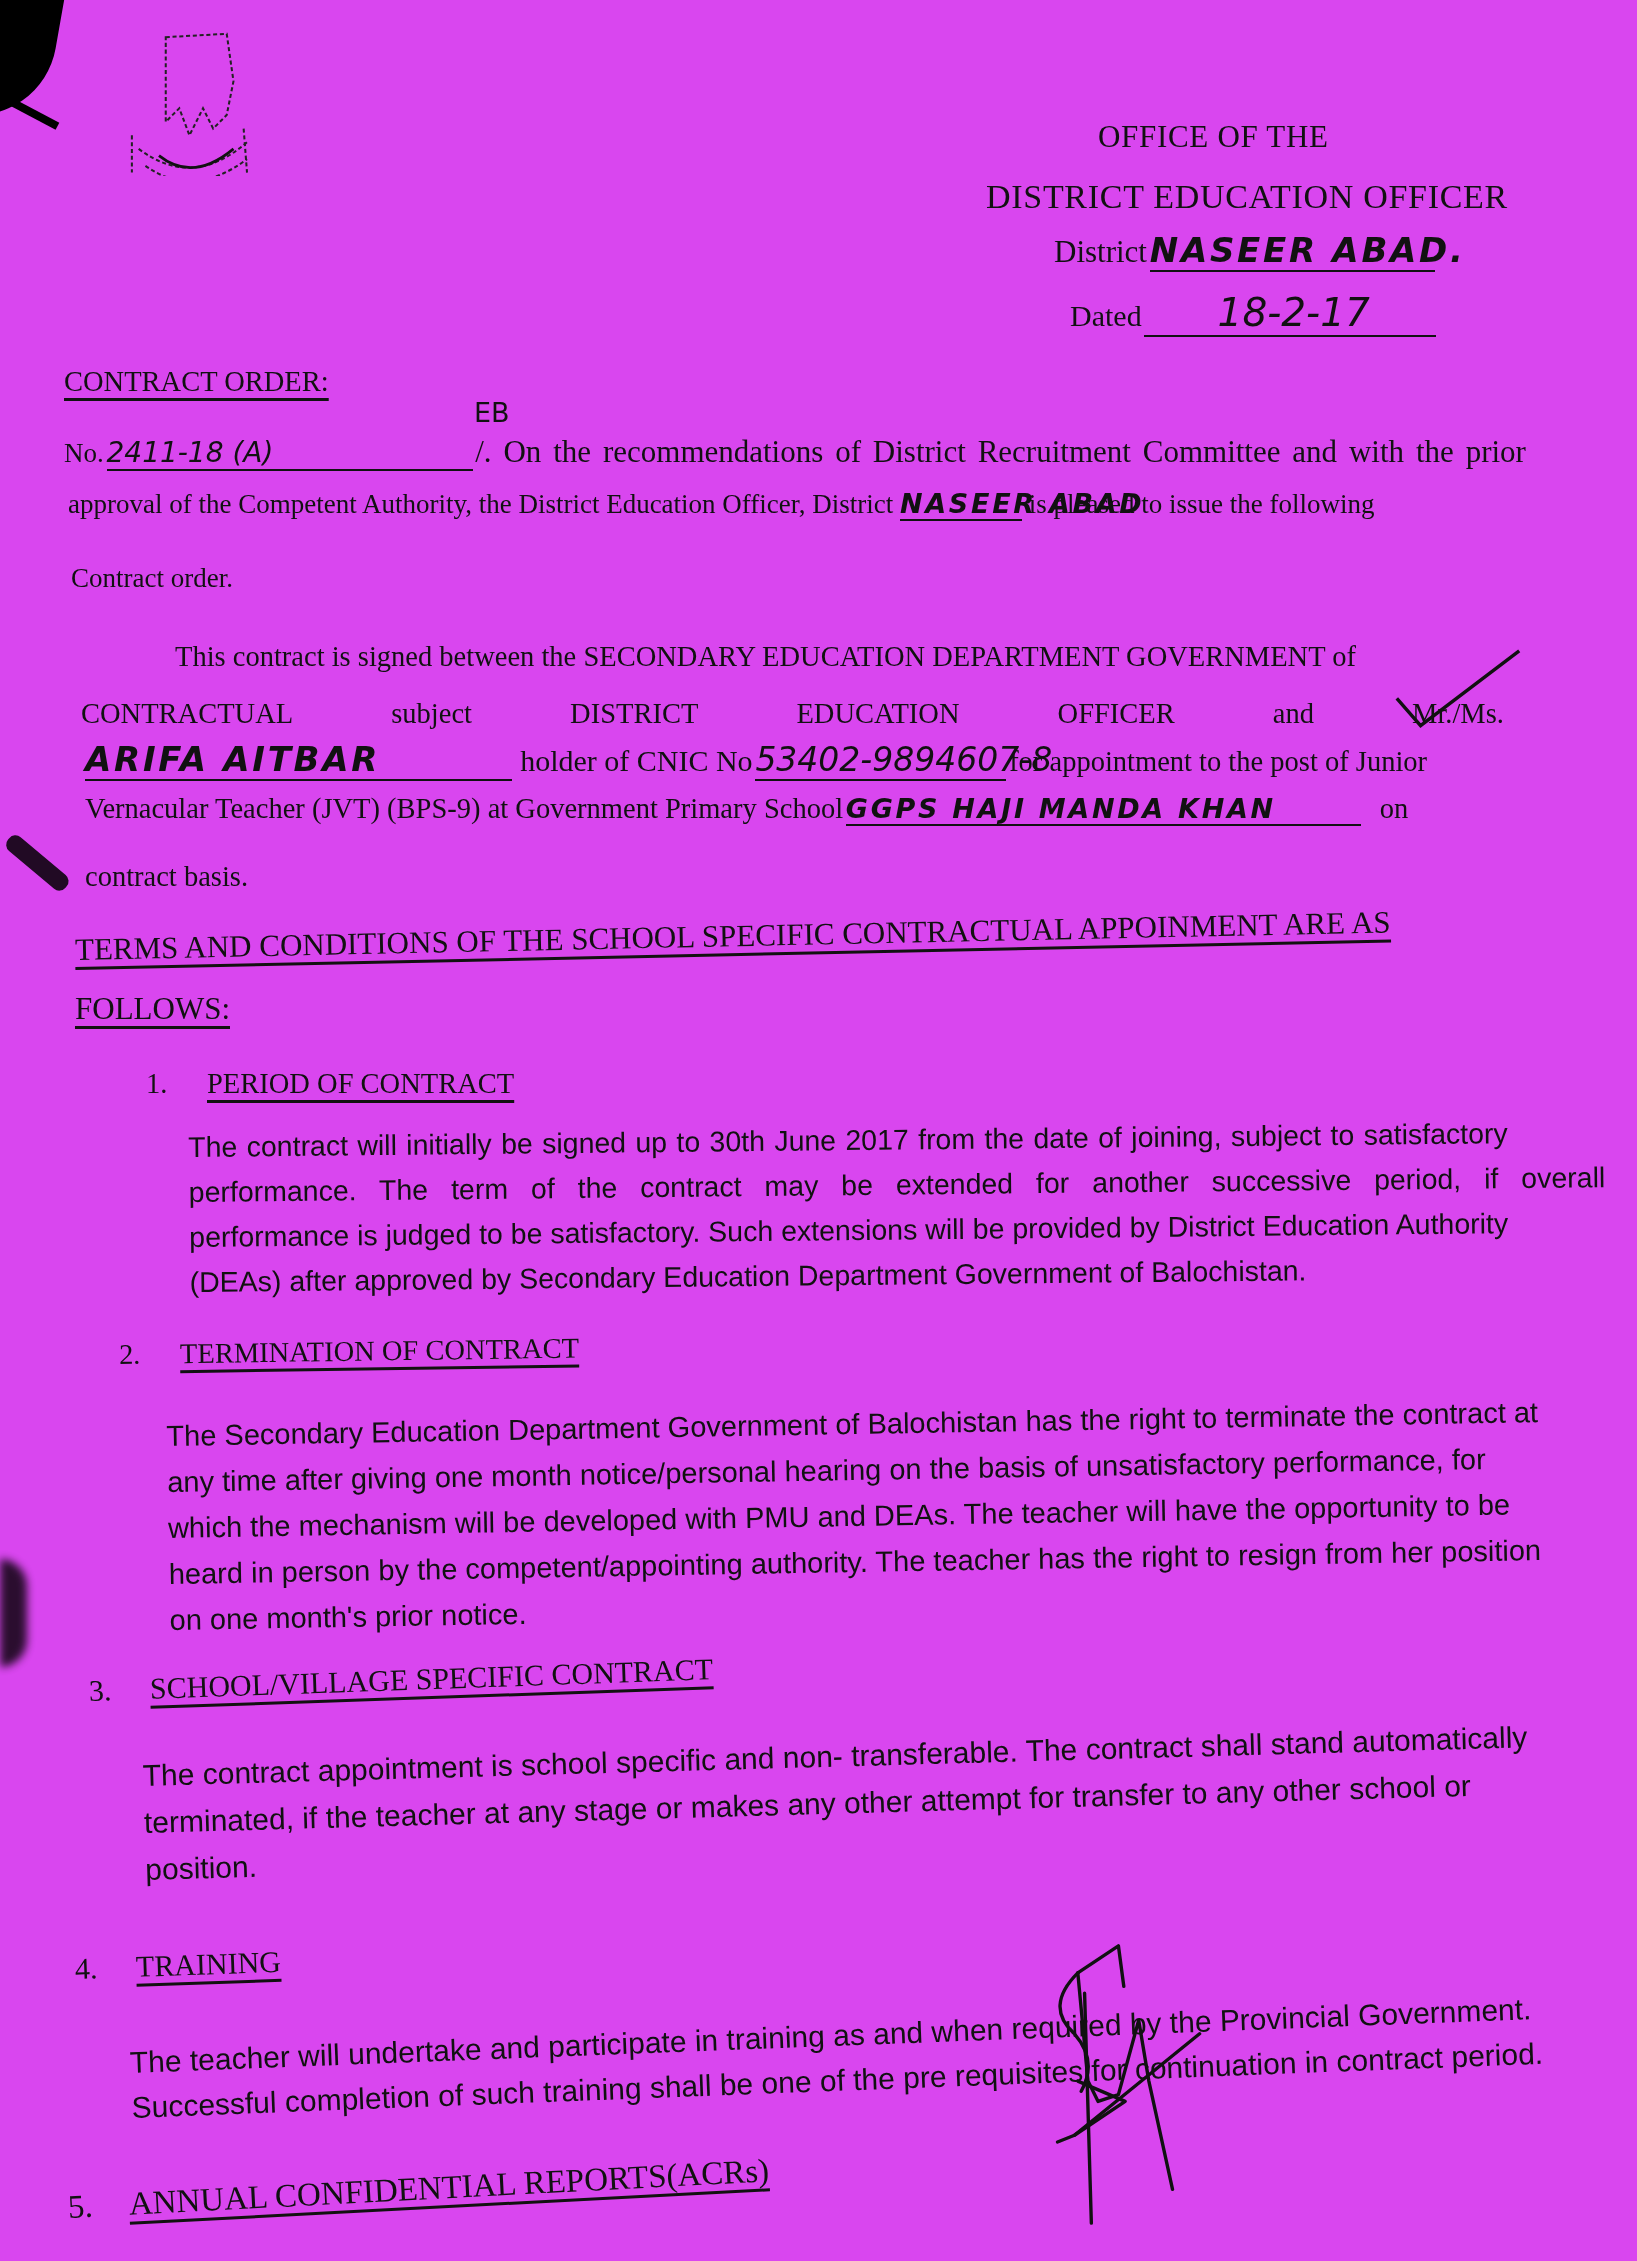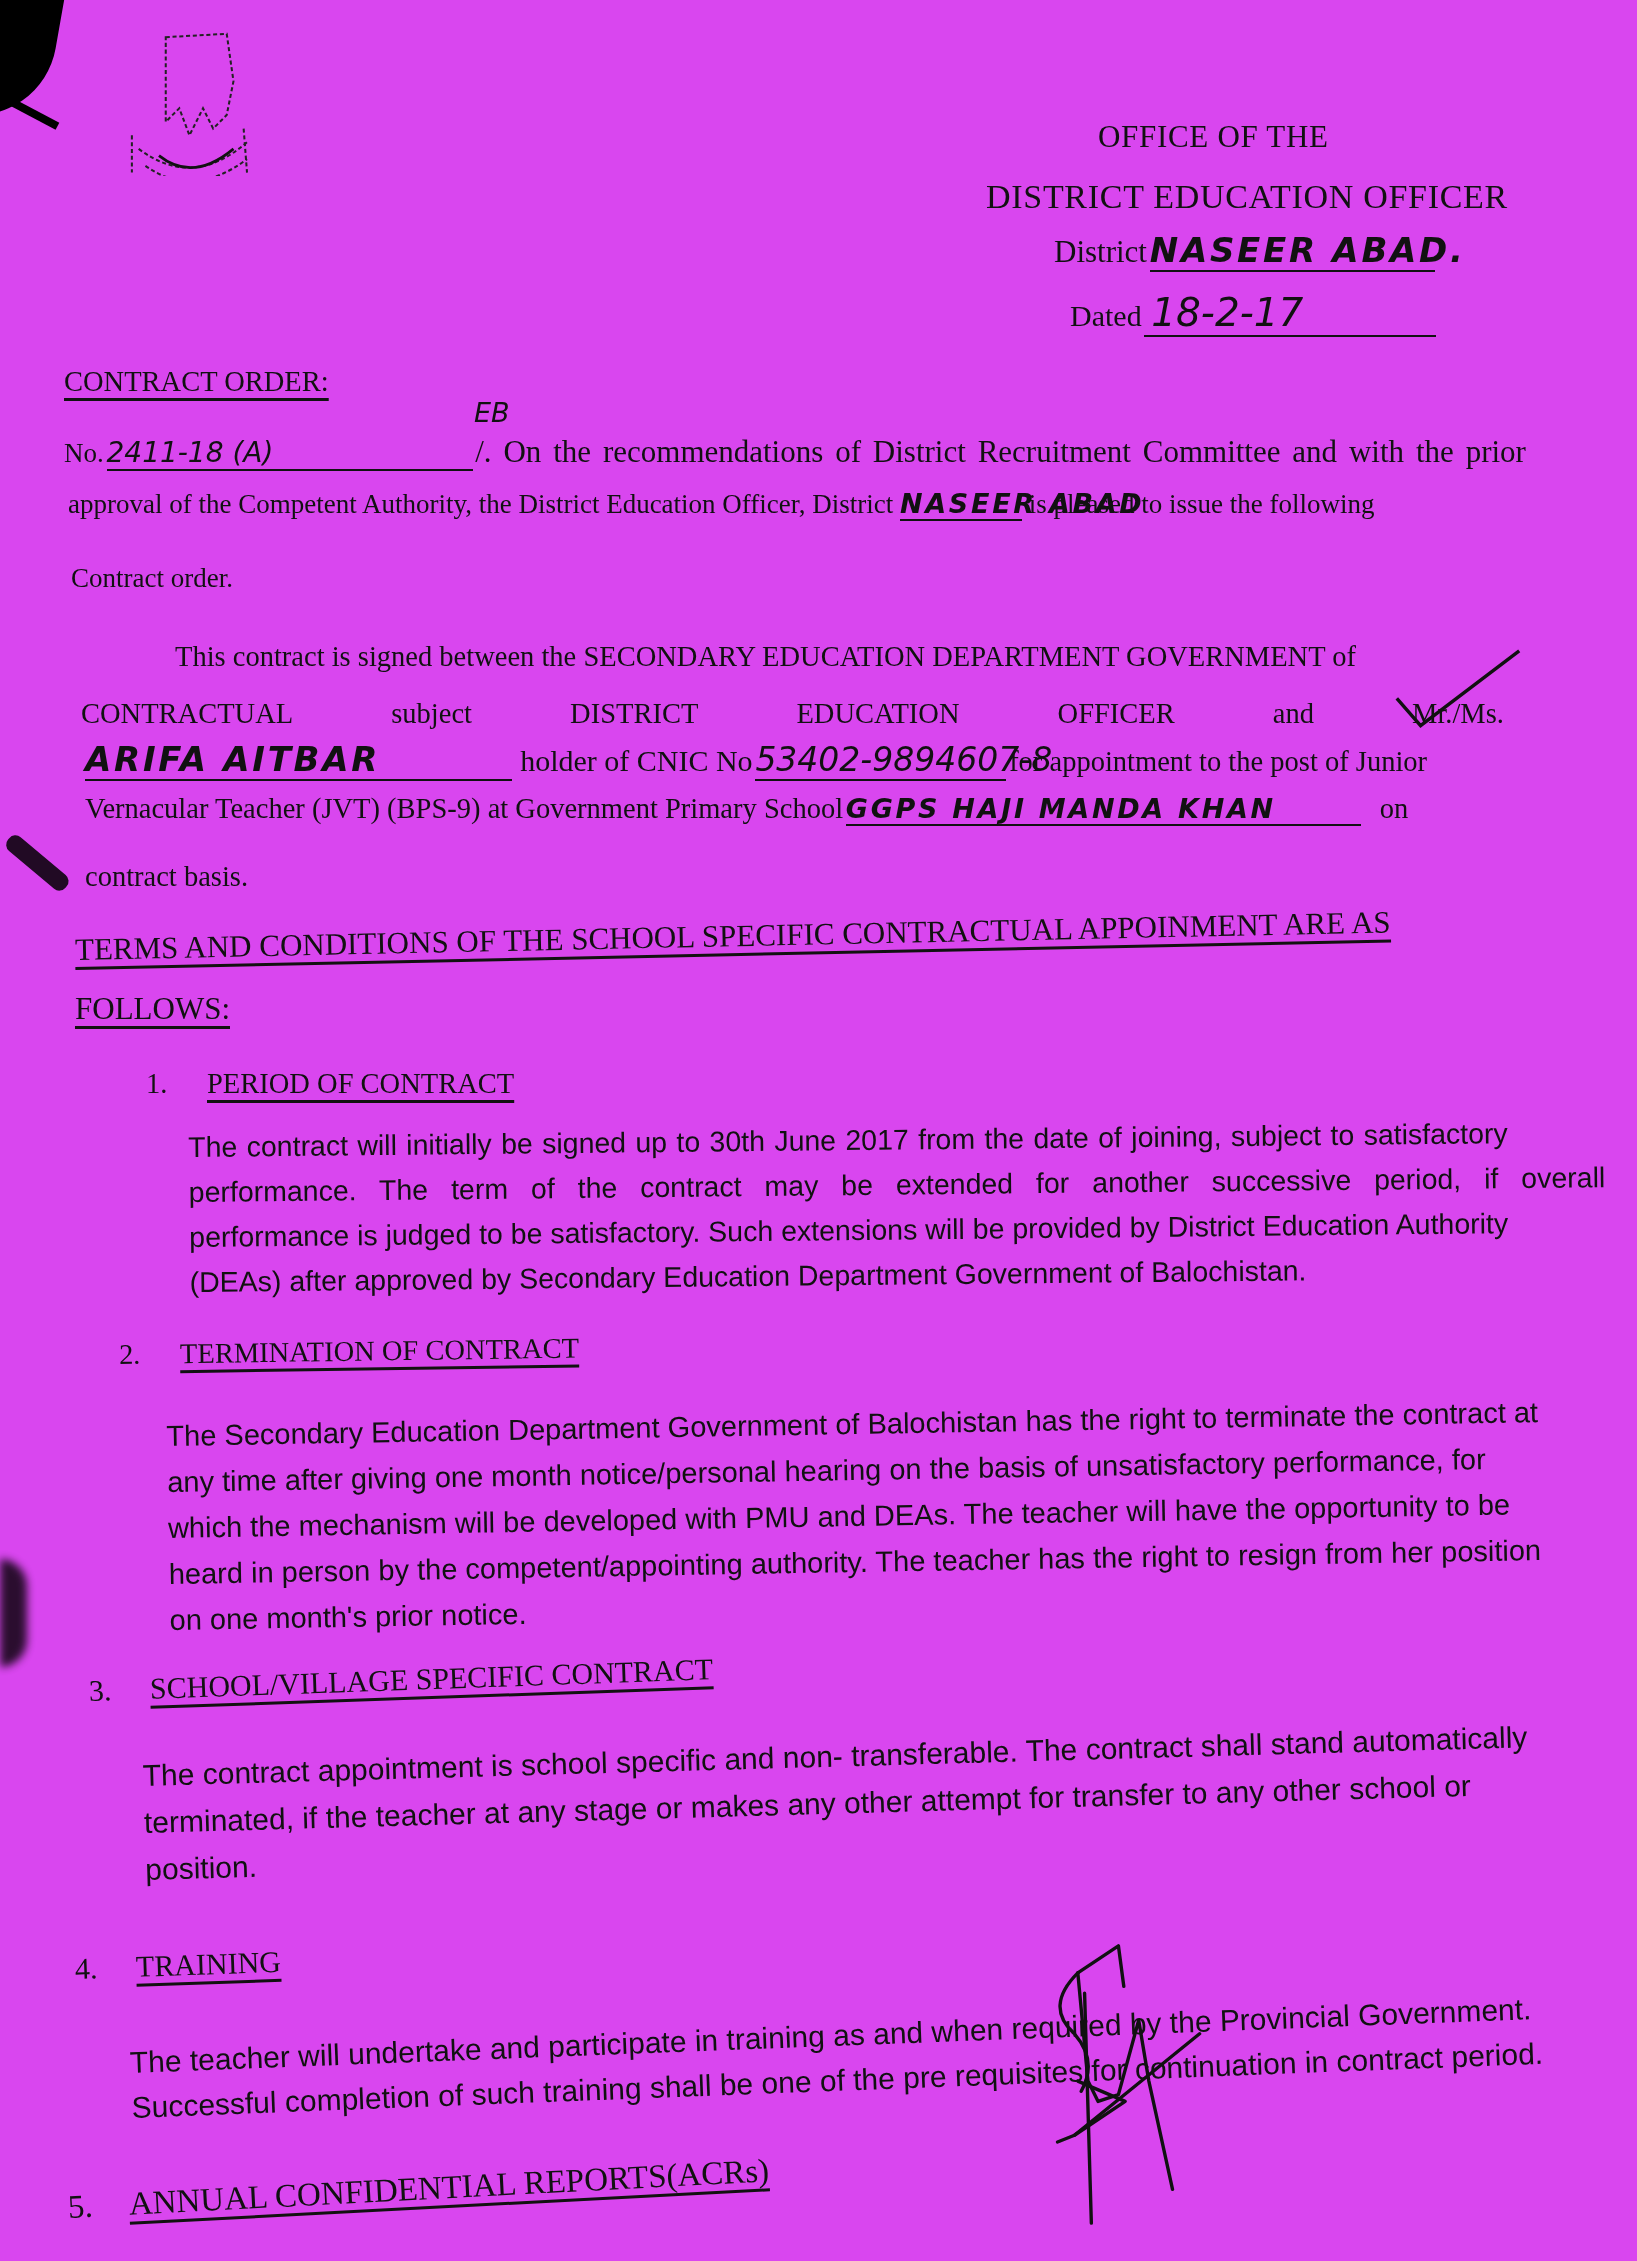--- a/index.html
+++ b/index.html
@@ -38,31 +38,31 @@
   </svg>
 
   <div class="abs serif" style="left:1098px;top:119px;font-size:31px;letter-spacing:0.7px;">OFFICE OF THE</div>
   <div class="abs serif" style="left:986px;top:178px;font-size:34px;letter-spacing:0.7px;">DISTRICT EDUCATION OFFICER</div>
   <div class="abs" style="left:1054px;top:230px;">
     <span class="serif" style="font-size:31px;">District</span>
     <span class="fill hand" style="width:285px;font-size:34px;">NASEER ABAD.</span>
   </div>
   <div class="abs" style="left:1070px;top:290px;">
     <span class="serif" style="font-size:30px;">Dated</span>
-    <span class="fill" style="width:285px;font-family:'DejaVu Sans',sans-serif;font-size:39px;font-style:italic;text-align:left;padding-left:6.8px;">18-2-17</span>
+    <span class="fill" style="width:285px;font-family:'DejaVu Sans',sans-serif;font-size:39px;font-style:italic;text-align:center;padding-left:6.8px;">18-2-17</span>
   </div>
 
   <div class="abs serif ul" style="left:64px;top:366px;font-size:28.5px;text-decoration-thickness:2.7px;">CONTRACT ORDER:</div>
 
   <div class="abs" style="left:64px;top:434px;width:1532px;">
     <span class="serif" style="font-size:27px;">No.</span>
     <span class="fill" style="width:366px;font-family:'DejaVu Sans',sans-serif;font-size:28px;font-style:italic;text-align:left;">2411-18 (A)</span>
     <span class="serif" style="font-size:31px;word-spacing:4.1px;">/. On the recommendations of District Recruitment Committee and with the prior</span>
   </div>
-  <div class="abs" style="left:474px;top:397px;font-family:'DejaVu Sans',sans-serif;font-size:27px;font-style:italic;">EB</div>
+  <div class="abs" style="left:474px;top:397px;font-family:'DejaVu Sans',sans-serif;font-size:27px;">EB</div>
 
   <div class="abs serif" style="left:68px;top:488px;font-size:27px;">
     <span>approval of the Competent Authority, the District Education Officer, District</span>
     <span class="fill hand" style="width:122px;font-size:27px;overflow:visible;white-space:nowrap;">NASEER ABAD</span>
     <span>is pleased to issue the following</span>
   </div>
   <div class="abs serif" style="left:71px;top:563px;font-size:27px;">Contract order.</div>
 
   <div class="abs serif" style="left:175px;top:641px;font-size:28.5px;">This contract is signed between the SECONDARY EDUCATION DEPARTMENT GOVERNMENT of</div>
   <div class="abs serif" style="left:81px;top:698px;width:1423px;font-size:28.5px;display:flex;justify-content:space-between;">

